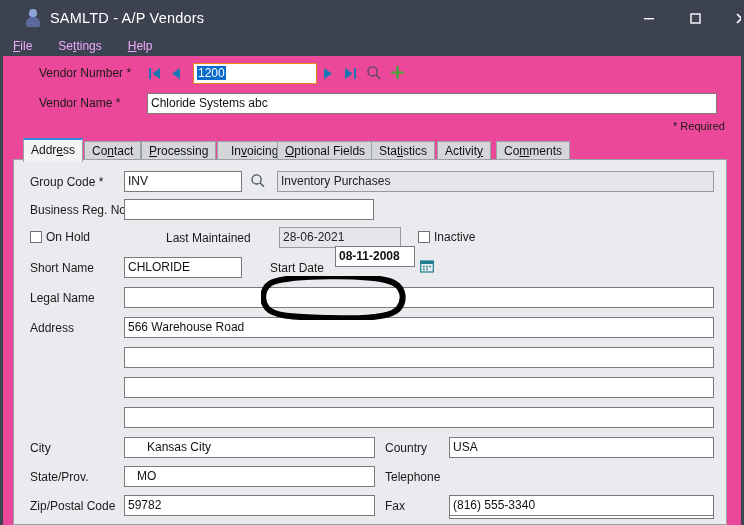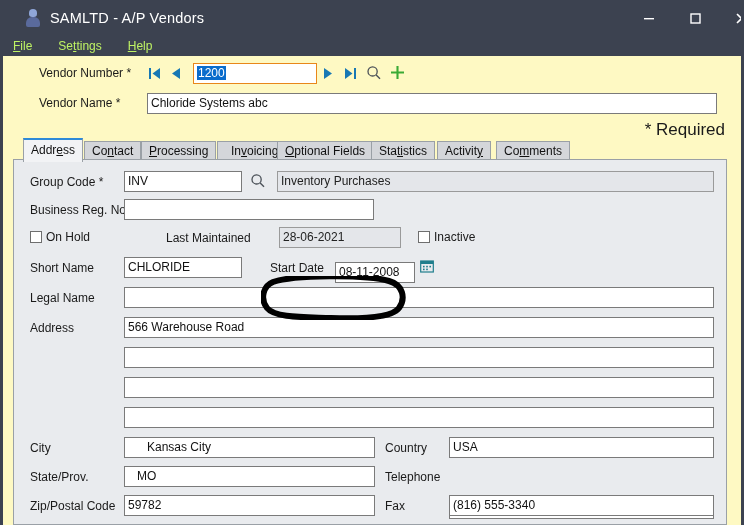--- a/index.html
+++ b/index.html
@@ -87,33 +87,33 @@
     left: 0; top: 36px;
     width: 738px;
     height: 20px;
     background: #3c4250;
     display: flex;
     align-items: center;
     padding-left: 10px;
     box-sizing: border-box;
   }
   .menu-item {
-    color: #bef264;
+    color: #f0abfc;
     font-size: 12px;
     margin-right: 26px;
     white-space: nowrap;
   }
   .menu-item u { text-decoration: underline; }
   
   .client {
     position: absolute;
     left: 0; top: 56px;
     width: 738px;
     height: 469px;
-    background: #fef9c3;
+    background: #ec4899;
   }
   
   .hdr {
     position: absolute;
     left: 0; top: 0;
     width: 738px;
     height: 78px;
   }
   .lbl {
     position: absolute;
@@ -153,21 +153,21 @@
     color: #1878b4;
     line-height: 0;
   }
   .iconbtn {
     position: absolute;
     line-height: 0;
   }
   .required-note {
     position: absolute;
     right: 16px; top: 64px;
-    font-size: 17px;
+    font-size: 11px;
     color: #1a1a1a;
     white-space: nowrap;
   }
   
   .tabstrip {
     position: absolute;
     left: 10px; top: 82px;
     width: 714px;
     height: 22px;
   }
@@ -357,21 +357,21 @@
       <div class="lbl" style="left:152px; top:71px;">Last Maintained</div>
       <div class="tbox ro" style="left:265px; top:67px; width:122px; height:21px;">28-06-2021</div>
       <div class="cbox" style="left:404px; top:70px;">
         <span class="sq"></span>
         <span>Inactive</span>
       </div>
 
       <div class="lbl" style="left:16px; top:101px;">Short Name</div>
       <div class="tbox" style="left:110px; top:97px; width:118px; height:21px;">CHLORIDE</div>
       <div class="lbl" style="left:256px; top:101px;">Start Date</div>
-      <div class="tbox" style="left:321px; top:102px; width:80px; height:21px;">08-11-2008</div>
+      <div class="tbox" style="left:321px; top:86px; width:80px; height:21px;font-weight:bold;">08-11-2008</div>
       <div class="iconbtn" style="left:406px; top:99px;">
         <svg width="14" height="14" viewBox="0 0 14 14">
           <rect x="0.7" y="2" width="12.6" height="11" fill="none" stroke="#1f7e8c" stroke-width="1.2"></rect>
           <rect x="0.7" y="2" width="12.6" height="3" fill="#1f7e8c"></rect>
           <rect x="3" y="6.8" width="1.6" height="1.6" fill="#1f7e8c"></rect>
           <rect x="6.2" y="6.8" width="1.6" height="1.6" fill="#1f7e8c"></rect>
           <rect x="9.4" y="6.8" width="1.6" height="1.6" fill="#1f7e8c"></rect>
           <rect x="3" y="9.6" width="1.6" height="1.6" fill="#1f7e8c"></rect>
           <rect x="6.2" y="9.6" width="1.6" height="1.6" fill="#1f7e8c"></rect>
         </svg>

